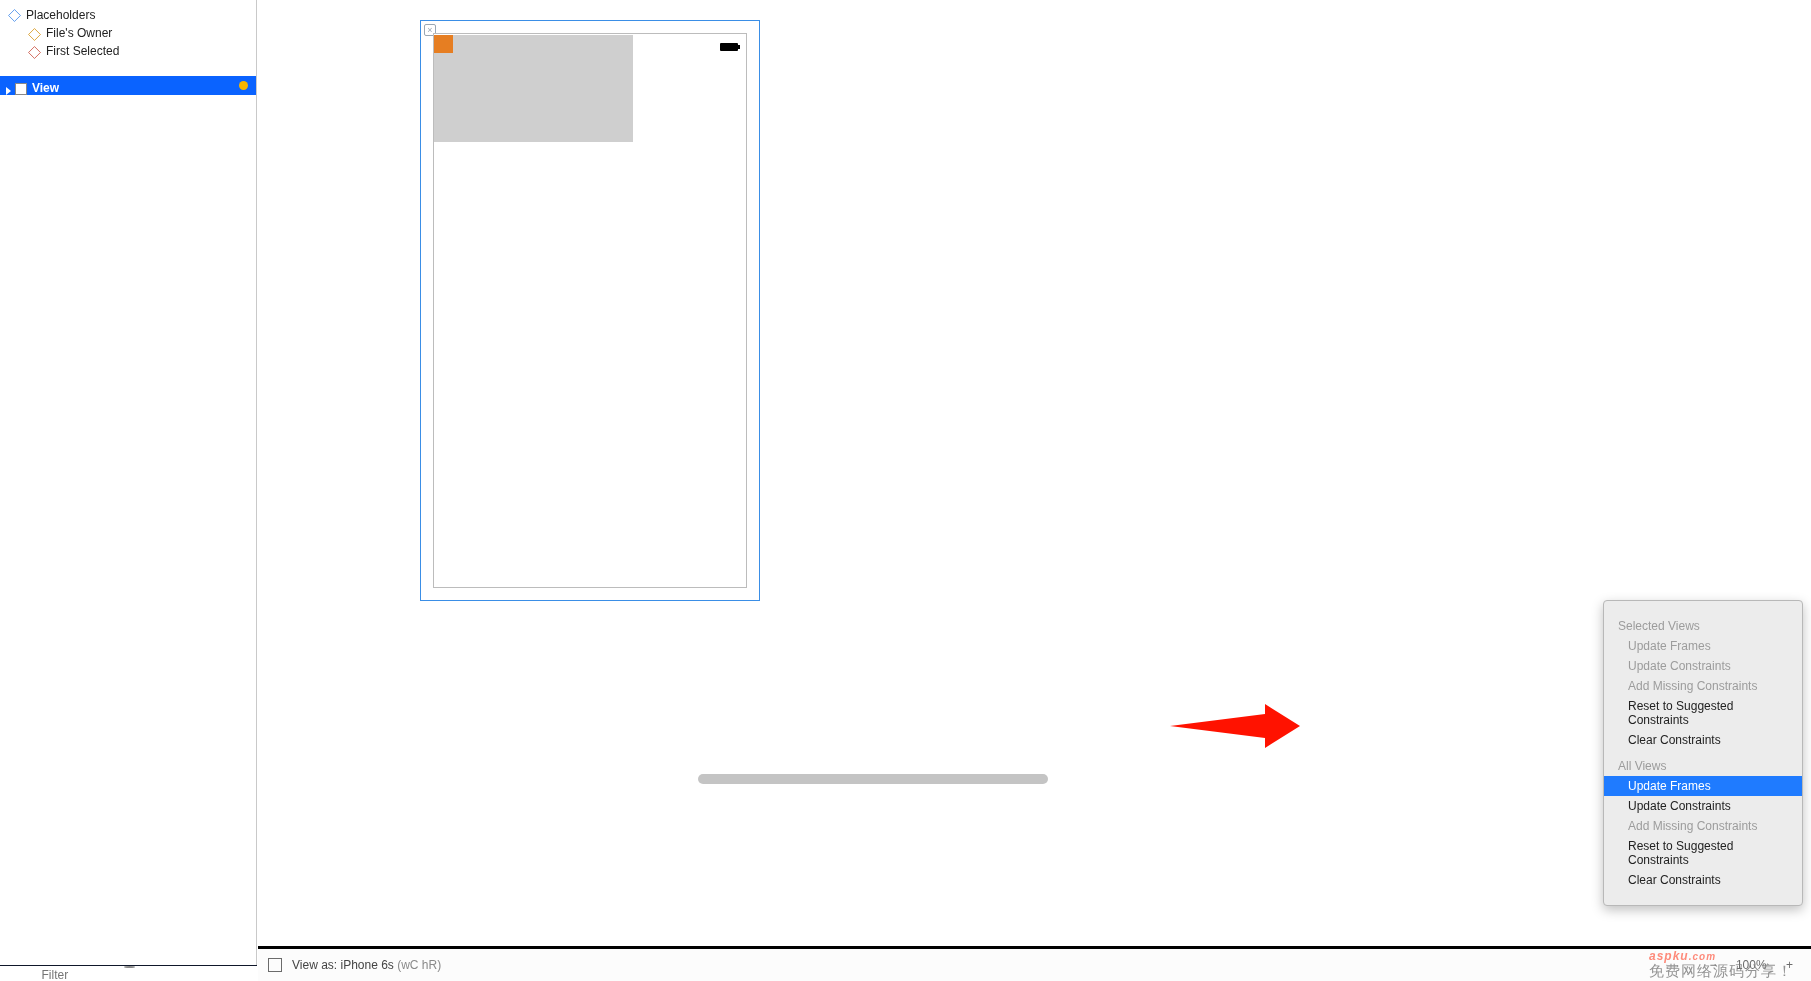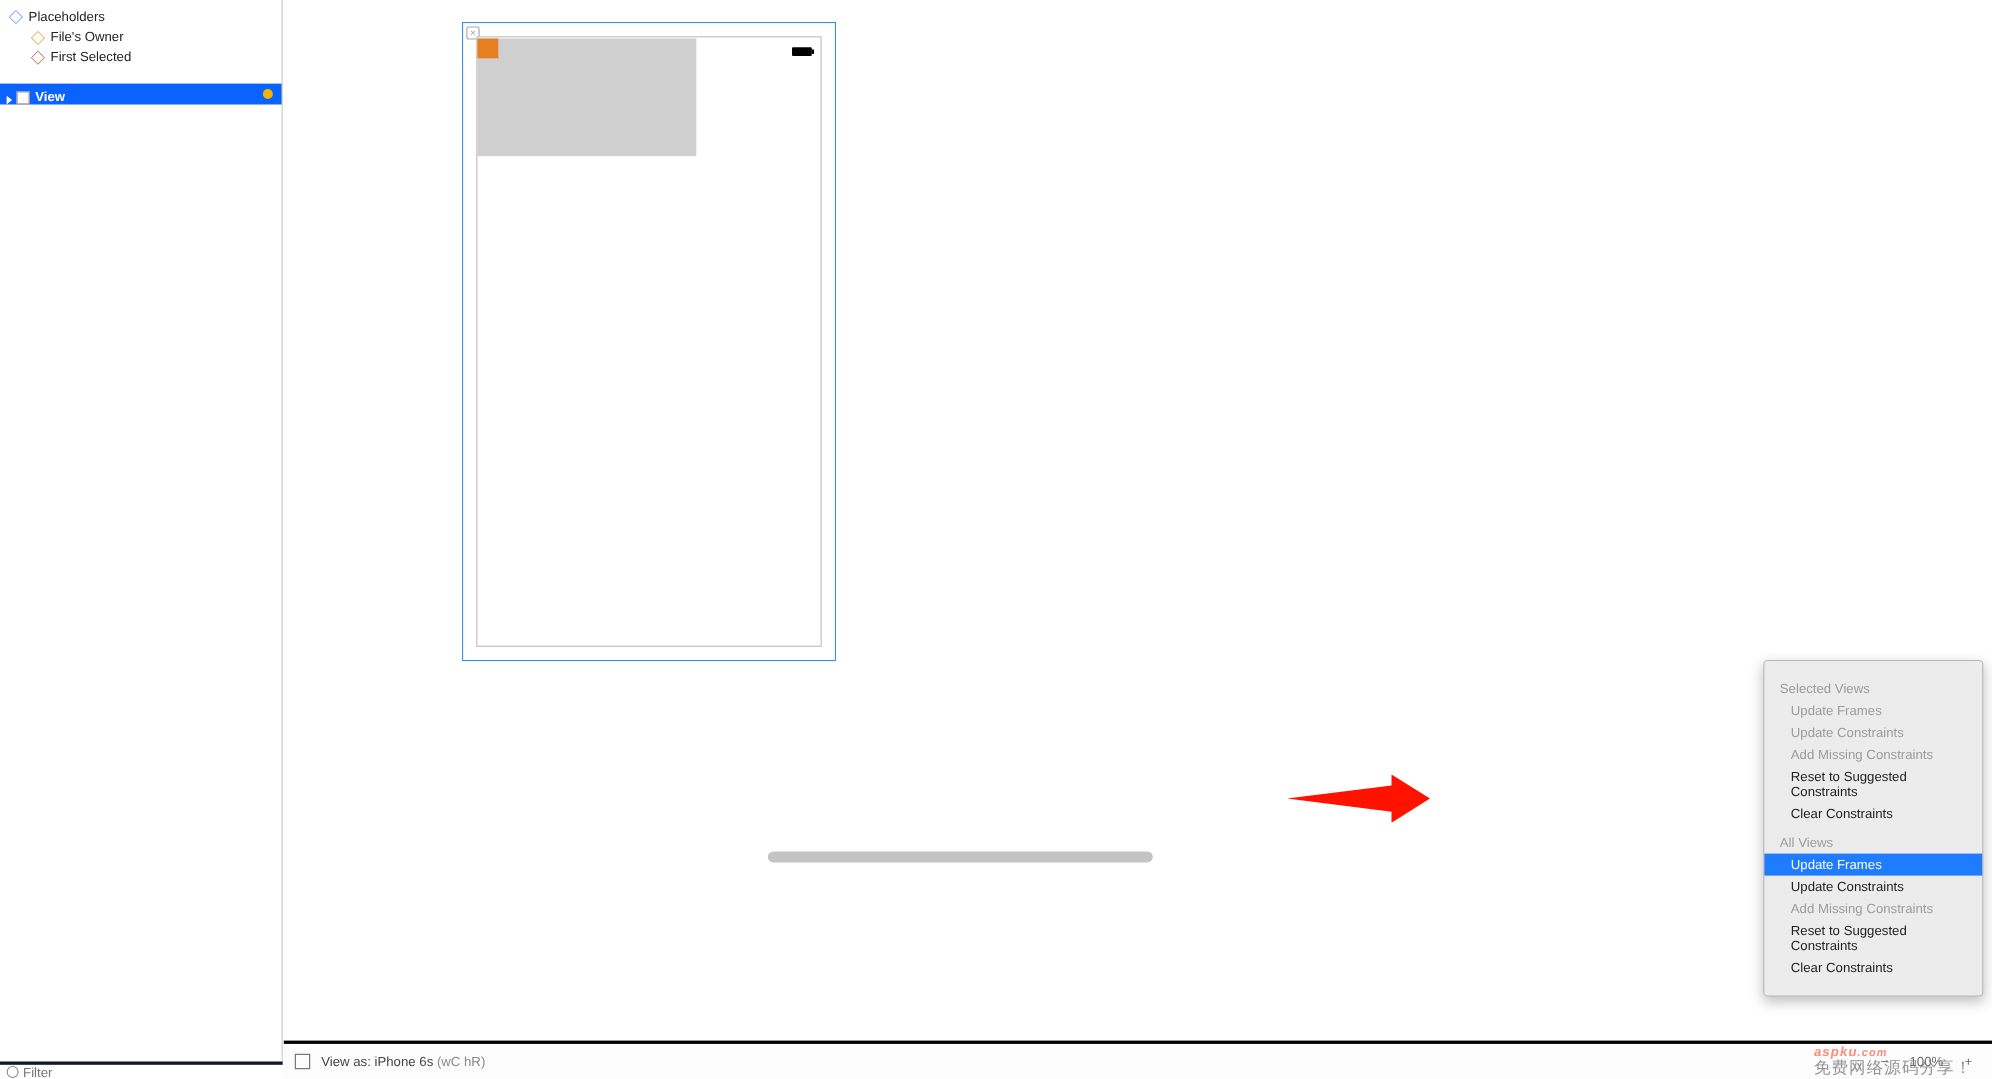--- a/index.html
+++ b/index.html
@@ -12,21 +12,21 @@
 .placeholder-child { padding-left:28px; margin-top:1px; }
 .view-row { height:19px; background:#0a63ff; color:#fff; padding-left:6px; margin-top:18px; position:relative; }
 .disclosure { width:0;height:0;border-top:4px solid transparent;border-bottom:4px solid transparent;border-left:5px solid #fff; margin-right:4px; }
 .view-square { width:12px;height:12px;background:#fff;border:1px solid #888;margin-right:5px; }
 .warn-dot { position:absolute; right:8px; top:5px; width:9px;height:9px;border-radius:50%; background:#f7b500; }
 .cube-icon { width:13px;height:13px;margin-right:5px;display:inline-block;}
 .cube-blue::before{content:"";display:block;width:11px;height:11px;border:1px solid #2b7de9;transform:rotate(45deg) scale(.7);}
 .cube-yel::before{content:"";display:block;width:11px;height:11px;border:1px solid #d38b00;transform:rotate(45deg) scale(.7);margin-top:1px;}
 .cube-red::before{content:"";display:block;width:11px;height:11px;border:1px solid #c43d2b;transform:rotate(45deg) scale(.7);margin-top:1px;}
 
-#filterbar { position:absolute; left:0; bottom:0; width:257px; height:16px; border-top:3px solid #0f172a; display:flex; align-items:center; padding-left:6px; color:#8a8a8a; }
+#filterbar { position:absolute; left:0; bottom:0; width:257px; height:16px; border-top:1px solid #0f172a; display:flex; align-items:center; padding-left:6px; color:#8a8a8a;flex-direction:column; }
 .filter-circle{width:11px;height:11px;border:1px solid #8a8a8a;border-radius:50%;margin-right:4px;}
 
 
 #canvas-area { position:absolute; left:258px; top:0; right:0; height:965px; background:#fff; }
 #canvas-scroll { position:absolute; left:0; top:0; width:1242px; height:782px; }
 #device-frame { position:absolute; left:162px; top:20px; width:340px; height:581px; border:1px solid #3a8ee6; background:#fff; }
 #device-inner-border { position:absolute; left:12px; top:12px; right:12px; bottom:12px; border:1px solid #bcbcbc; background:#fff; }
 #status-bar-battery { position:absolute; top:9px; right:8px; width:18px; height:8px; background:#000; border-radius:1px; }
 #status-bar-battery::after{content:"";position:absolute;right:-2px;top:2px;width:2px;height:4px;background:#000;}
 #orange-view { position:absolute; left:0; top:1px; width:19px; height:18px; background:#e67e22; color:#fff; font-size:9px; text-align:center; line-height:18px;}

